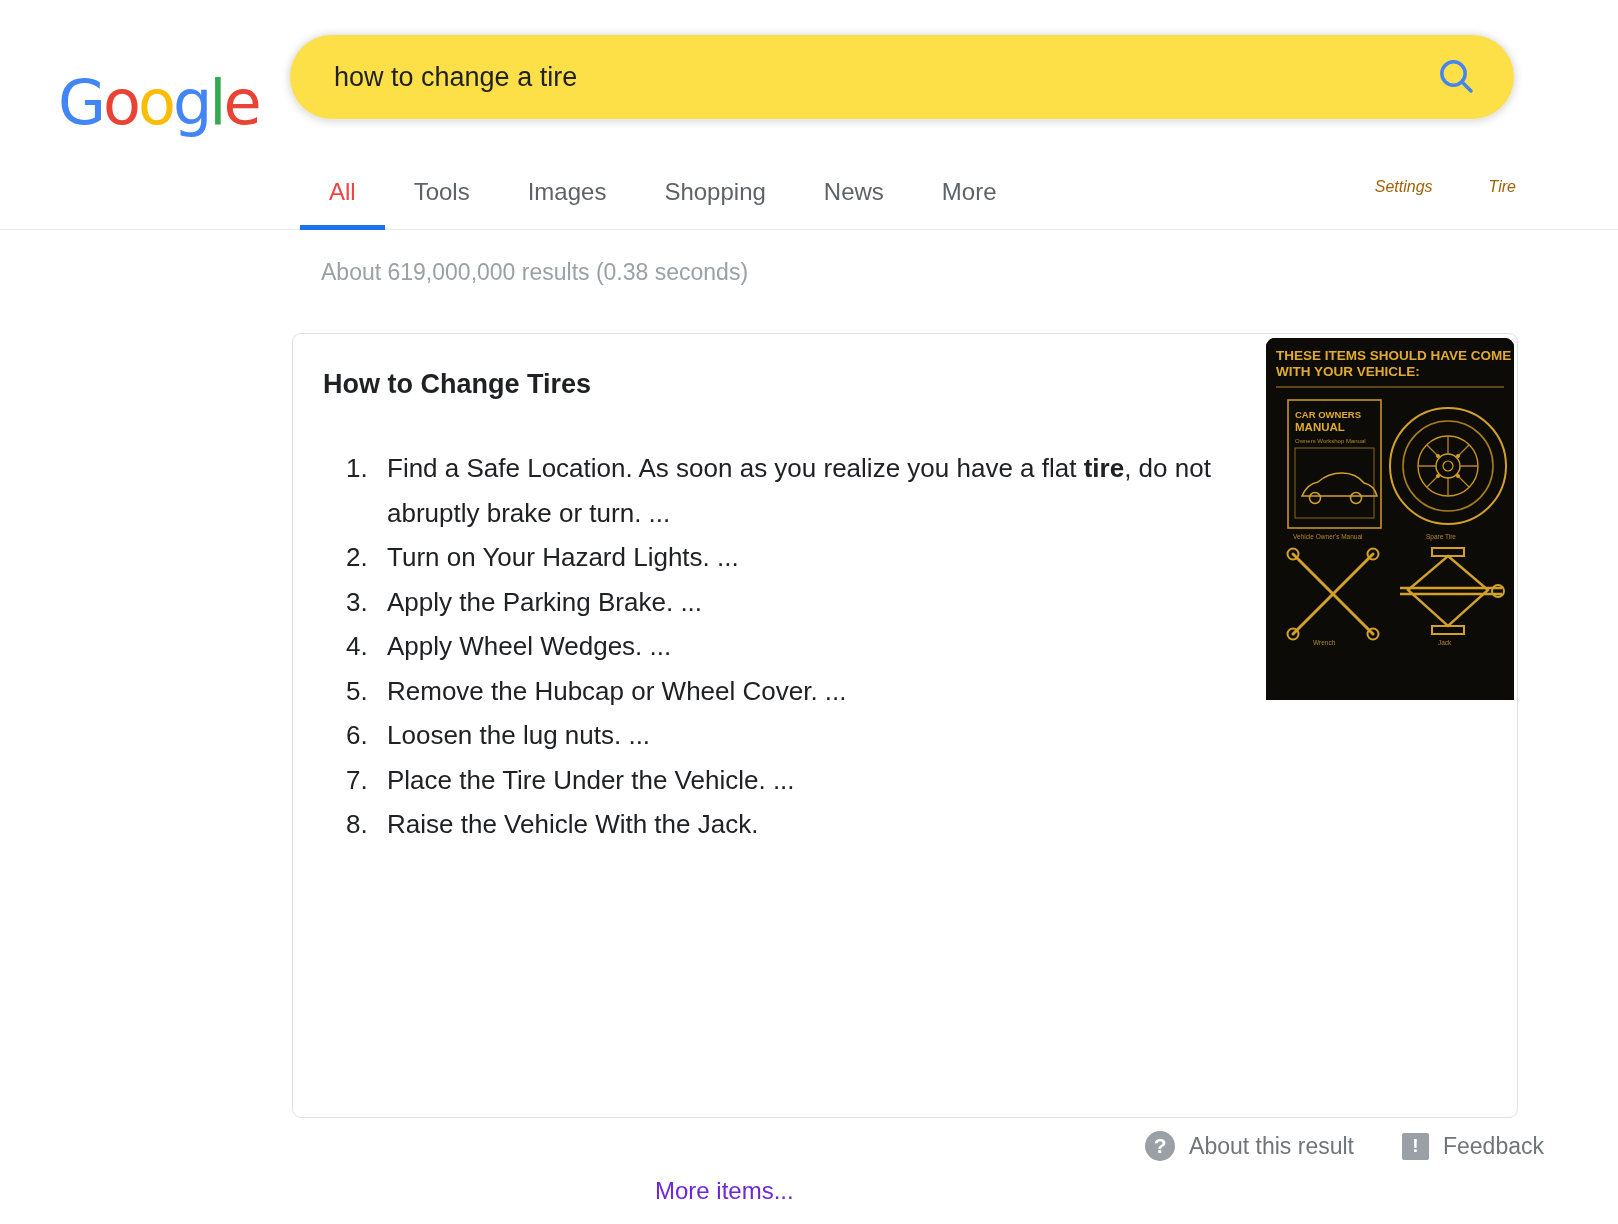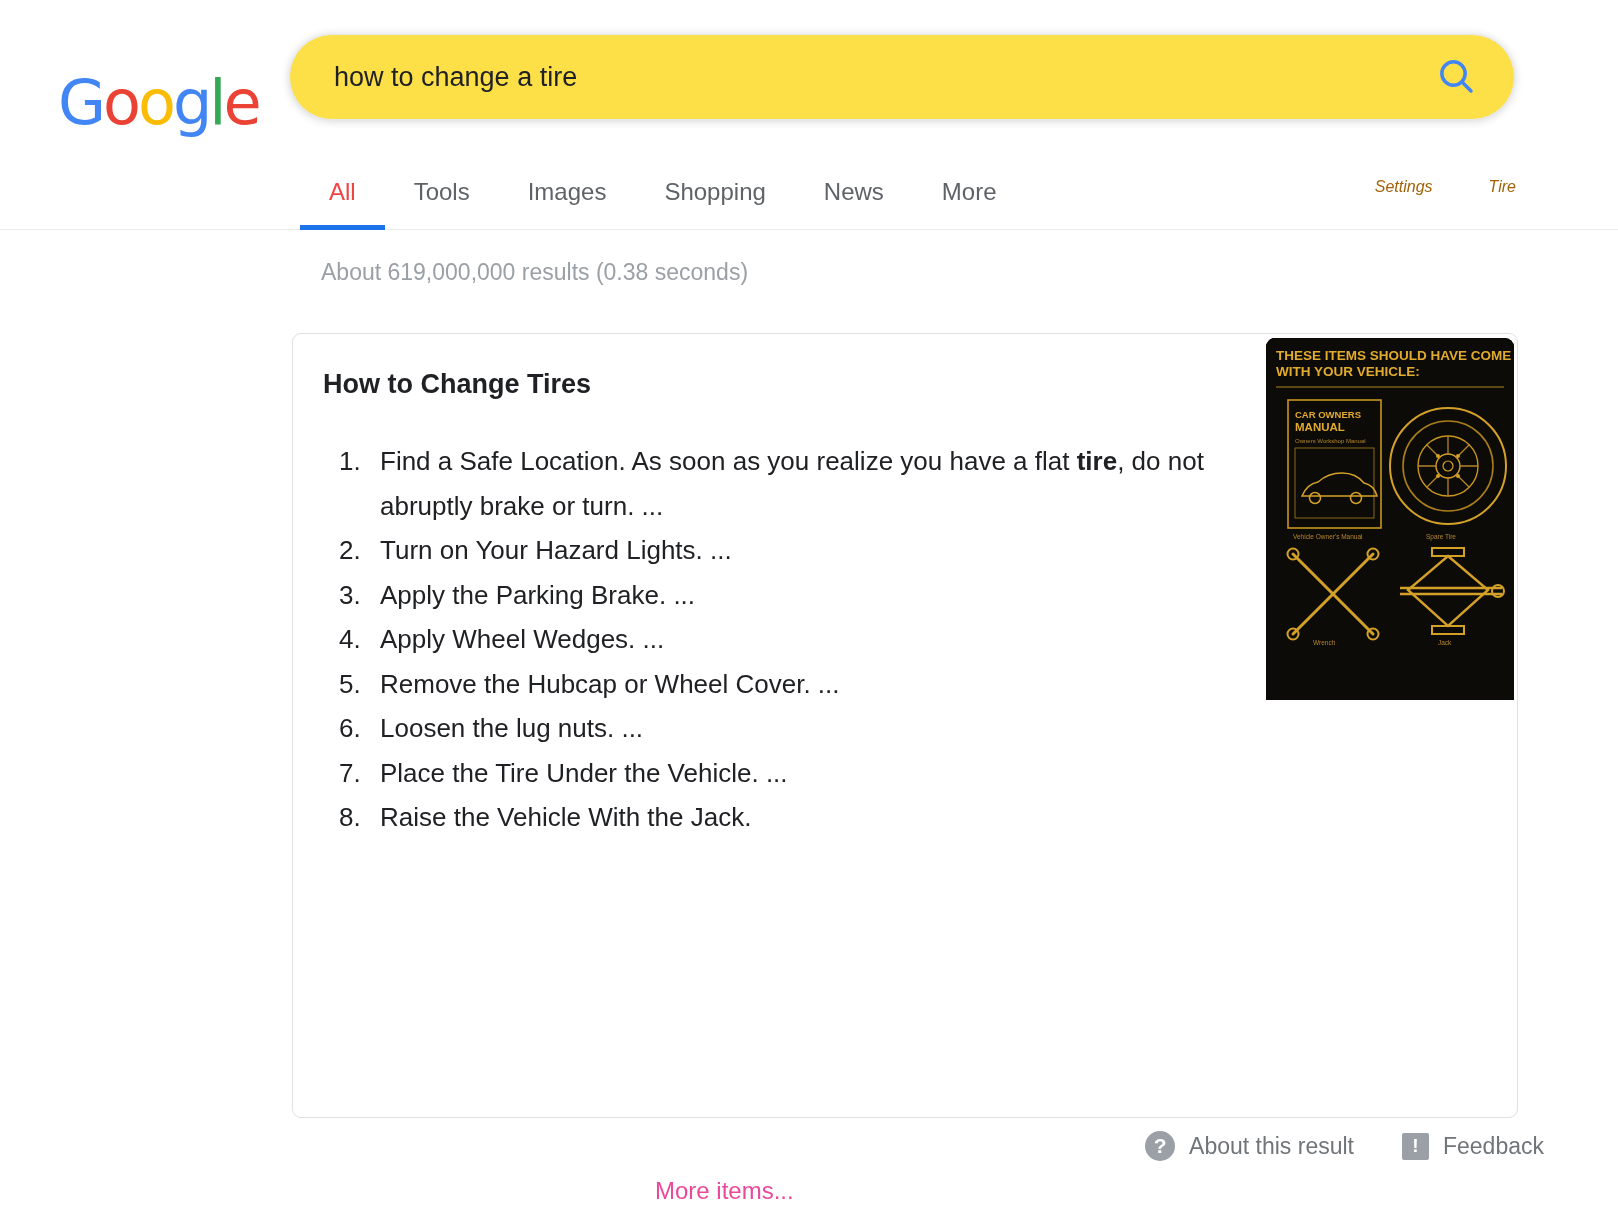--- a/index.html
+++ b/index.html
@@ -153,35 +153,35 @@
     top: 35px;
     font-size: 27px;
     font-weight: bold;
     color: #202124;
   }
   .steps {
     position: absolute;
     left: 22px;
     top: 98px;
     width: 910px;
-    margin: 7px;
+    margin: 14px;
     padding: 0 0 0 46px;
     list-style: decimal;
     font-size: 26px;
     line-height: 44.5px;
     color: #202124;
   }
   .steps li { padding-left: 12px; }
   .steps li b { font-weight: bold; }
   .more-items {
     position: absolute;
     left: 362px;
     top: 843px;
     font-size: 24px;
-    color: #ec4899;
+    color: #6d28d9;
   }
 
   
   .thumb {
     position: absolute;
     right: 3px;
     top: 4px;
     width: 248px;
     height: 362px;
     border-radius: 9px 9px 0 0;

